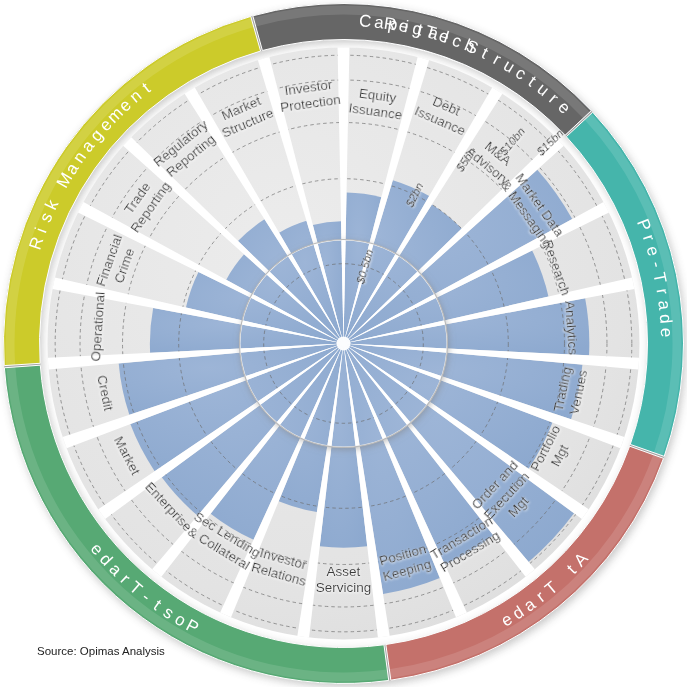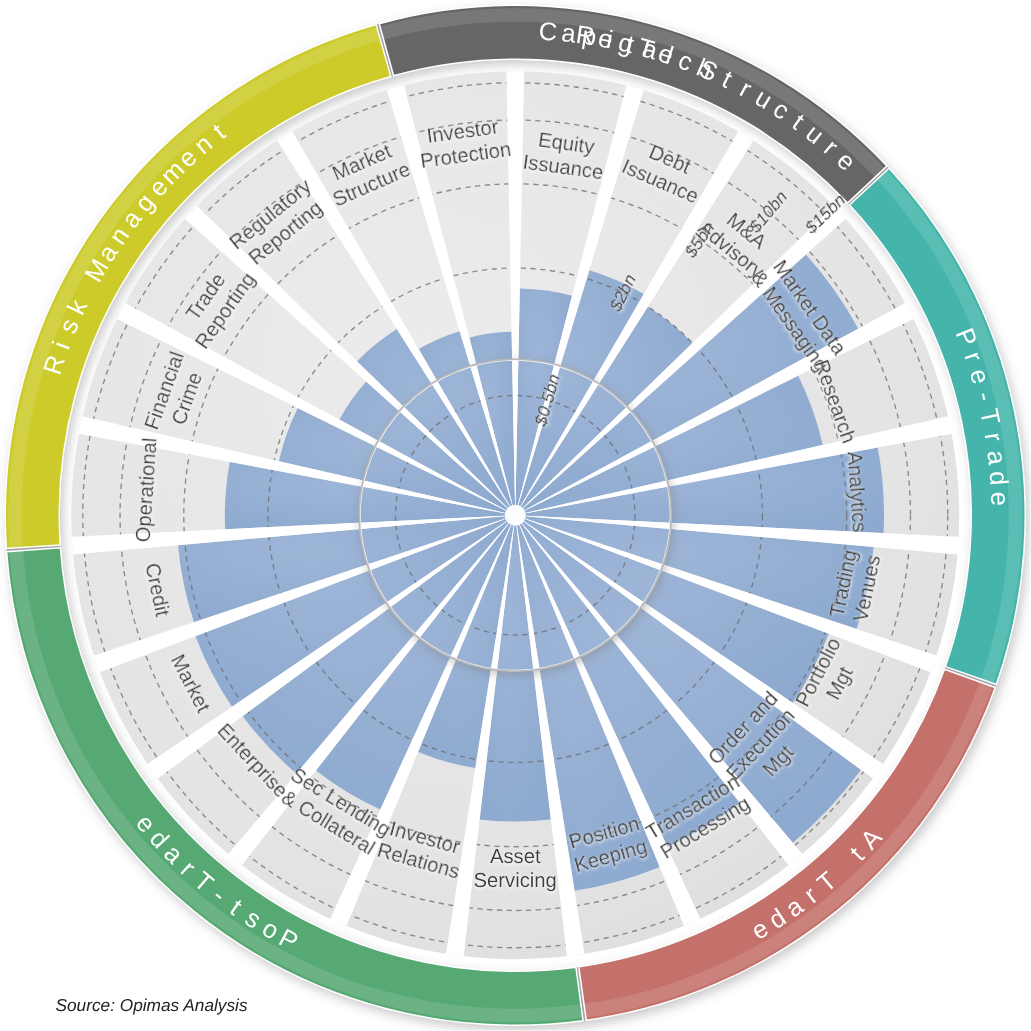--- a/index.html
+++ b/index.html
@@ -30,23 +30,22 @@
   .tick-label{
     font-family:"Liberation Sans", sans-serif;
     font-style:italic;
     font-size:11.5px;
     fill:#2b2b2b;
     text-anchor:middle;
     dominant-baseline:middle;
   }
   .source-note{
     position:absolute;
-    left:37px;top:665px;
-    font-family:"Liberation Sans", sans-serif;
-    font-style:italic;
+    left:37px;top:645px;
+    font-family:"Liberation Sans", sans-serif;
     font-size:11.5px;
     color:#222;
     white-space:nowrap;
   }
 </style>
 </head>
 <body>
 
 <div id="stage">
   <svg id="chart" width="687" height="687" viewBox="0 0 687 687">

